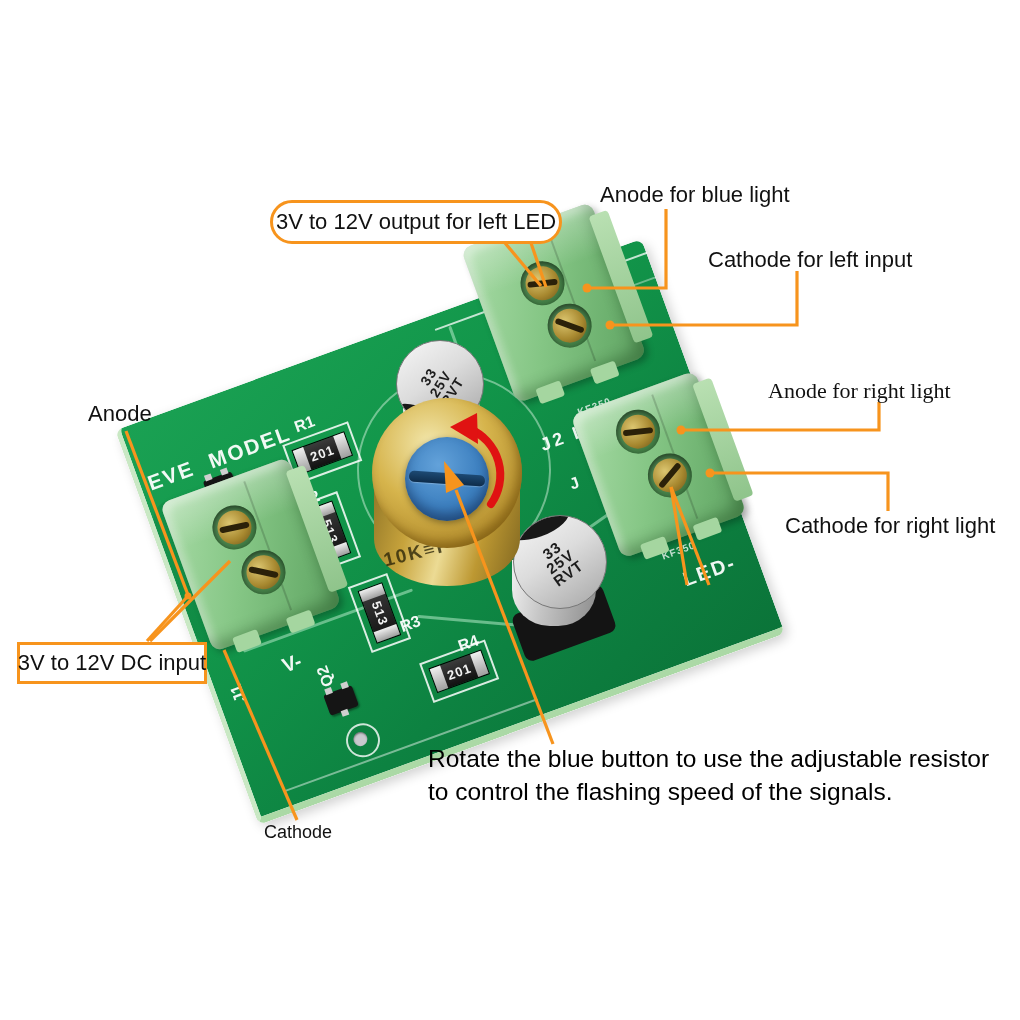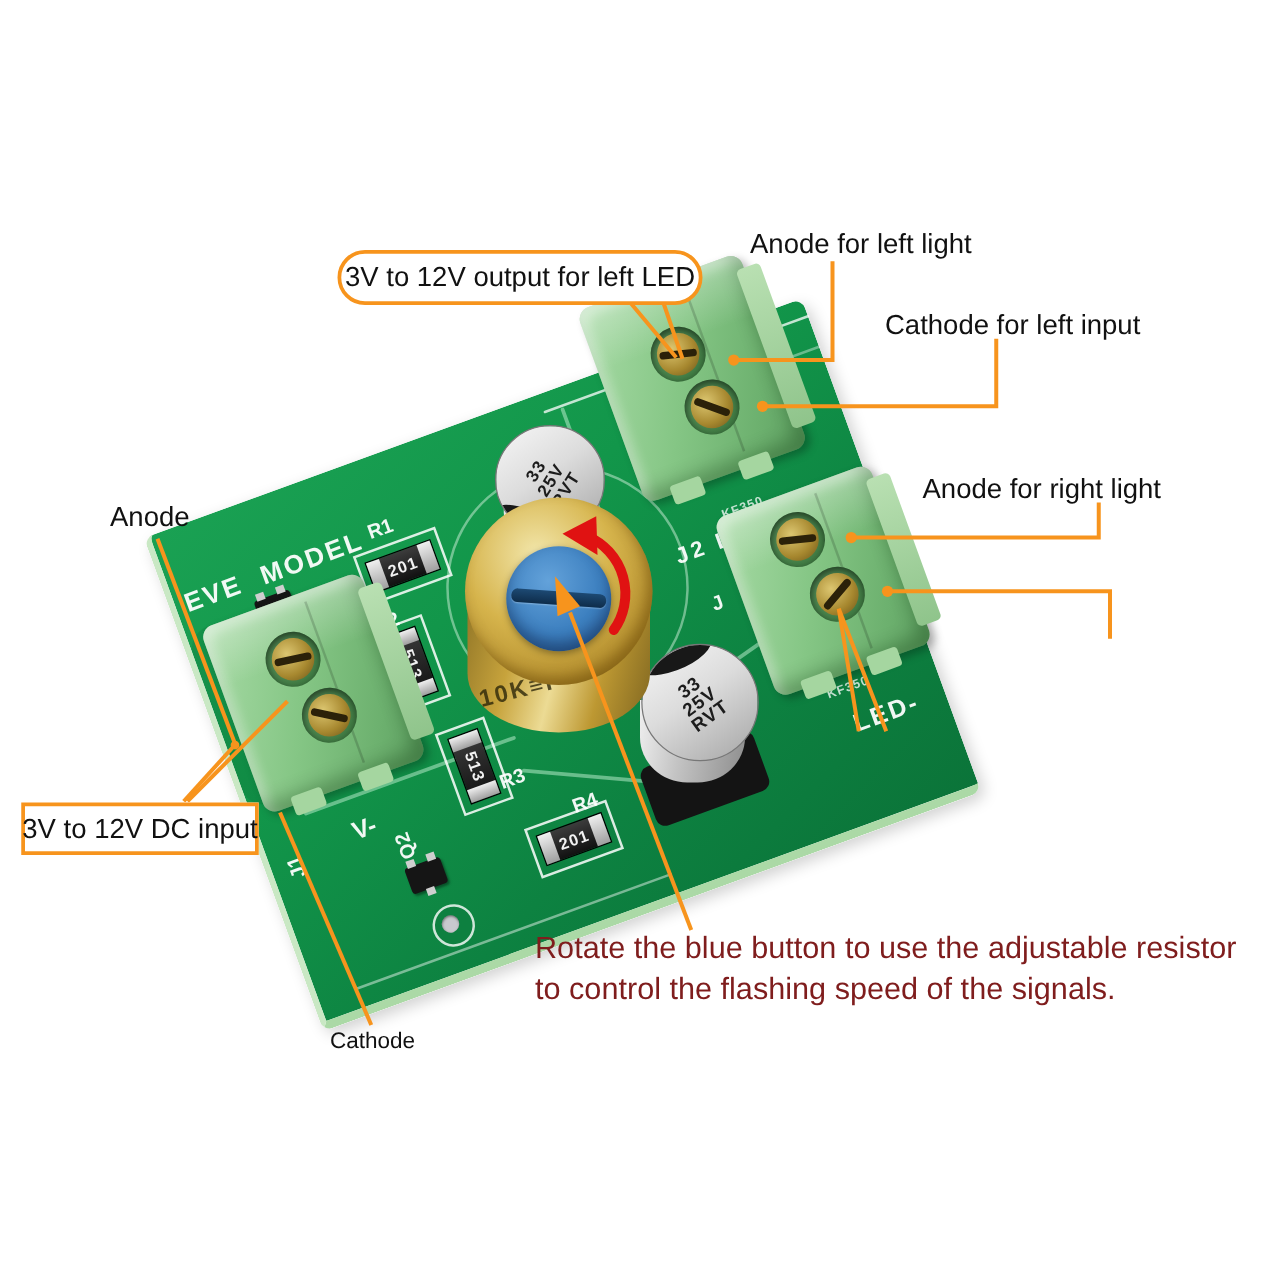--- a/index.html
+++ b/index.html
@@ -93,21 +93,21 @@
         box-shadow:inset 0 -7px 11px rgba(0,10,40,.35),0 2px 6px rgba(0,0,0,.35);}
   .knobslot{position:absolute;left:4px;top:36px;width:76px;height:11px;border-radius:5px;
         background:linear-gradient(#1d4a74,#0e2c4a);transform:rotate(4deg);
         box-shadow:0 1px 1px rgba(255,255,255,.25);}
 
   
   .lbl{position:absolute;font-size:22px;color:#111;white-space:nowrap;}
   .callout{position:absolute;background:#fff;border:3px solid #F7941D;border-radius:14px;
            display:flex;align-items:center;justify-content:center;font-size:22px;color:#111;
            box-sizing:border-box;white-space:nowrap;}
-  .note{position:absolute;left:428px;top:742px;font-size:24.5px;line-height:33px;color:#7f1d1d;}
+  .note{position:absolute;left:428px;top:742px;font-size:24.5px;line-height:33px;color:#000000;}
   svg.overlay{position:absolute;left:0;top:0;pointer-events:none;}
 </style>
 </head>
 <body>
 
 <div class="stage">
 
   <div class="board">
     <div class="patch" style="left:0;top:84px;width:150px;height:150px;"></div>
     <div class="potring"></div>
@@ -287,23 +287,24 @@
     <polygon points="450,427 477,413 478,444" fill="#E01212"></polygon>
   </svg>
 
   <div class="callout" style="left:270px;top:200px;width:292px;height:44px;border-radius:22px;">
     <span>3V to 12V output for left LED</span>
   </div>
   <div class="callout" style="left:17px;top:642px;width:190px;height:42px;border-radius:0;">
     <span>3V to 12V DC input</span>
   </div>
 
-  <div class="lbl" style="left:600px;top:182px;">Anode for left light</div>
+  <div class="lbl" style="left:600px;top:182px;">Anode for blue light</div>
   <div class="lbl" style="left:708px;top:247px;">Cathode for left input</div>
-  <div class="lbl" style="left:738px;top:378px;">Anode for right light</div>
+  <div class="lbl" style="left:768px;top:378px;font-family:Liberation Serif, serif;">Anode for right light</div>
+  <div class="lbl" style="left:785px;top:513px;">Cathode for right light</div>
   <div class="lbl" style="left:88px;top:401px;">Anode</div>
   <div class="lbl" style="left:264px;top:822px;font-size:18px;">Cathode</div>
 
   <div class="note">
     <div>Rotate the blue button to use the adjustable resistor</div>
     <div>to control the flashing speed of the signals.</div>
   </div>
 
 </div>
 

